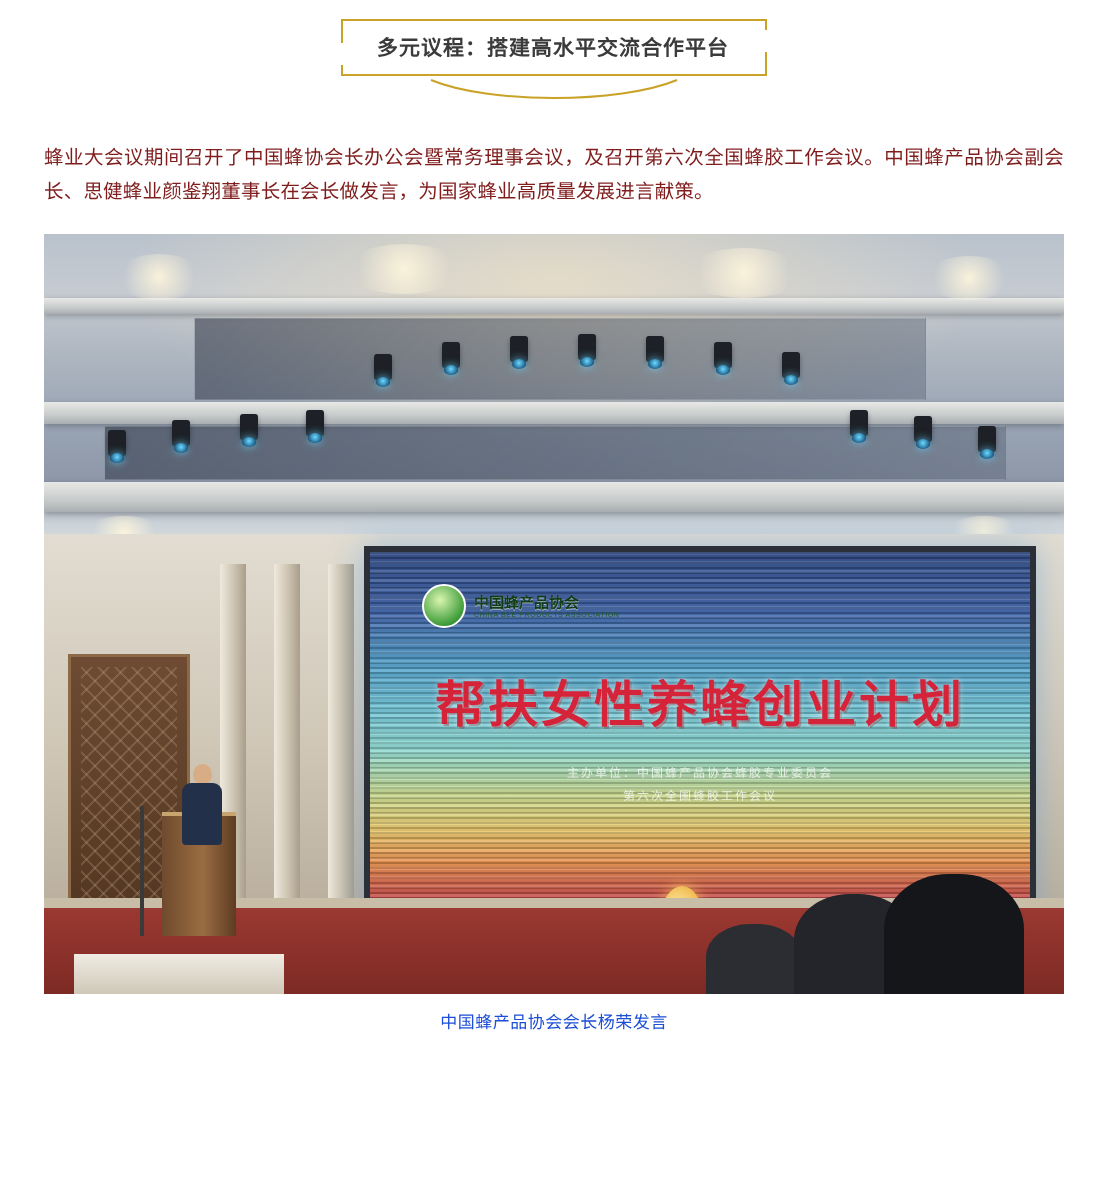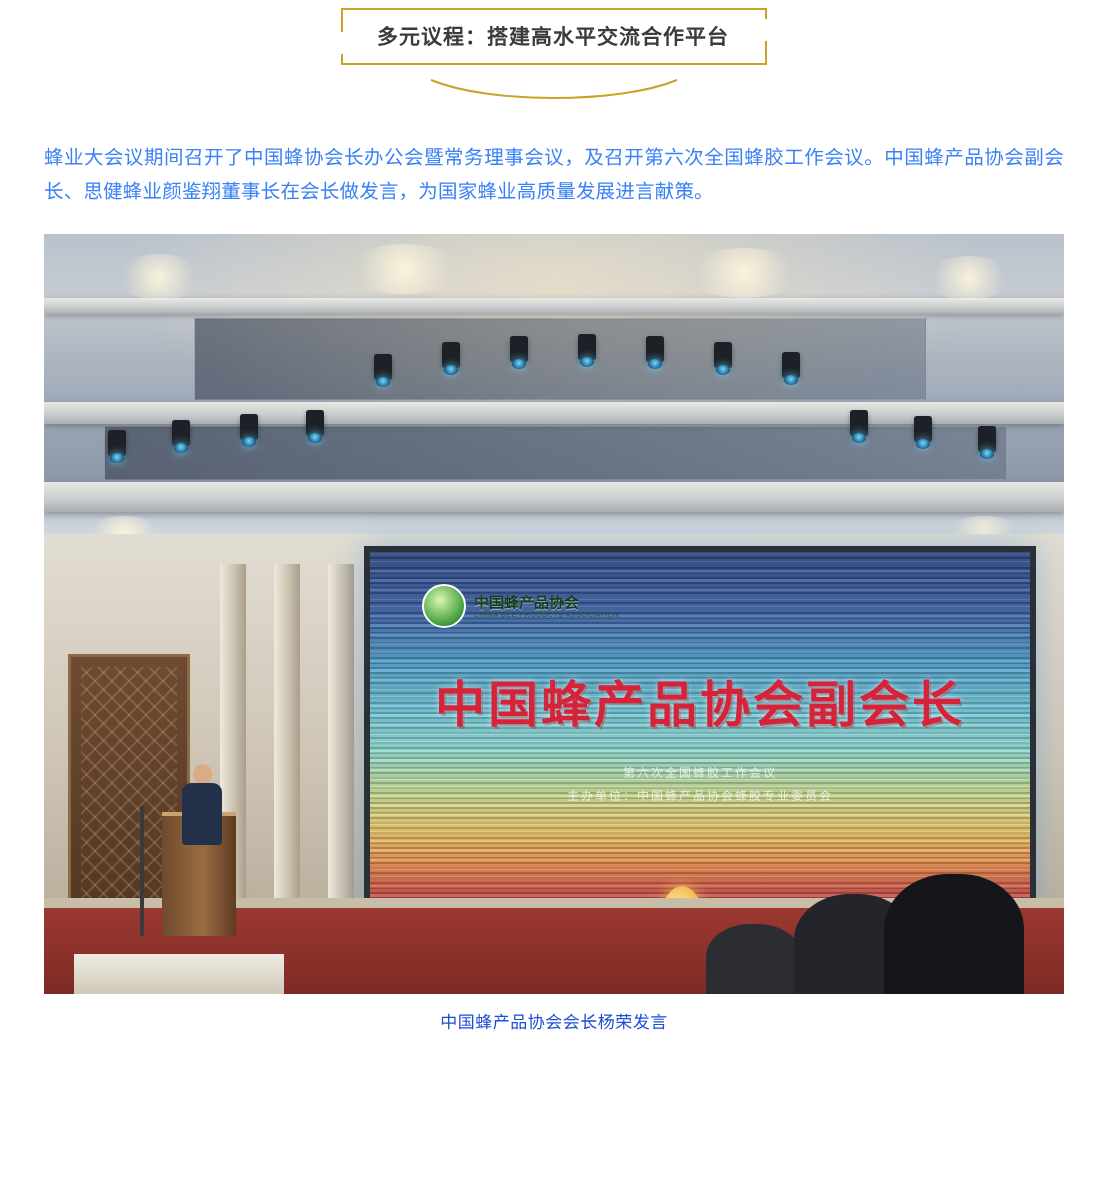--- a/index.html
+++ b/index.html
@@ -22,21 +22,21 @@
 
   
   .title-wrap {
     position: relative;
     width: 100%;
     height: 110px;
   }
   .title-box {
     position: absolute;
     left: 50%;
-    top: 8px;
+    top: 19px;
     transform: translateX(-50%);
     border-top: 2px solid #c9a227;
     border-bottom: 2px solid #c9a227;
     border-left: 2px solid #c9a227;
     border-right: 2px solid #c9a227;
     border-image: none;
     padding: 14px 36px 14px 34px;
     box-sizing: border-box;
   }
   
@@ -77,21 +77,21 @@
   }
 
   
   .body-copy {
     margin: 30px 44px 0 44px;
     width: 1020px;
   }
   .para {
     font-size: 19.5px;
     line-height: 1.75;
-    color: #3b82f6;
+    color: #7f1d1d;
     text-align: justify;
     margin: 0 0 2px 0;
     letter-spacing: 0.2px;
   }
 
   
   .photo-frame {
     position: relative;
     margin: 26px auto 0 auto;
     width: 1020px;
@@ -432,25 +432,25 @@
         <div class="screen-stripes"></div>
 
         <div class="screen-logo">
           <div class="logo-mark"></div>
           <div>
             <div class="logo-cn">中国蜂产品协会</div>
             <div class="logo-en">CHINA BEE PRODUCTS ASSOCIATION</div>
           </div>
         </div>
 
-        <div class="screen-title">中国蜂产品协会副会长</div>
+        <div class="screen-title">帮扶女性养蜂创业计划</div>
 
         <div class="screen-sub">
+          <div>主办单位：中国蜂产品协会蜂胶专业委员会</div>
           <div>第六次全国蜂胶工作会议</div>
-          <div>主办单位：中国蜂产品协会蜂胶专业委员会</div>
         </div>
 
         <div class="screen-deco">
           <div class="drop"></div>
         </div>
       </div>
 
       <div class="stage">
         <div class="stage-edge"></div>
       </div>

